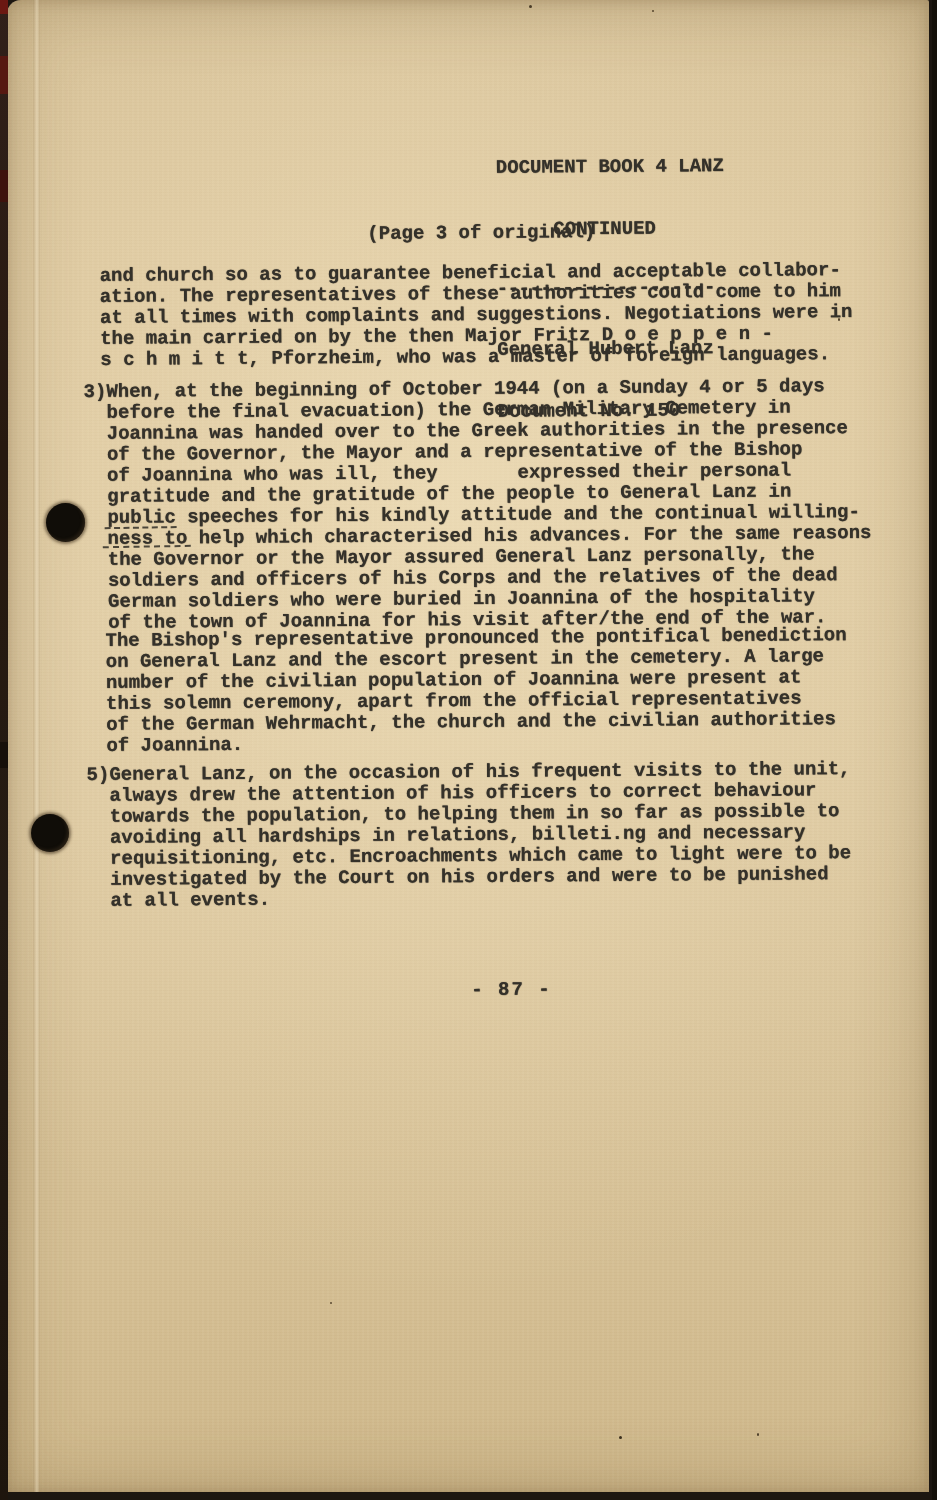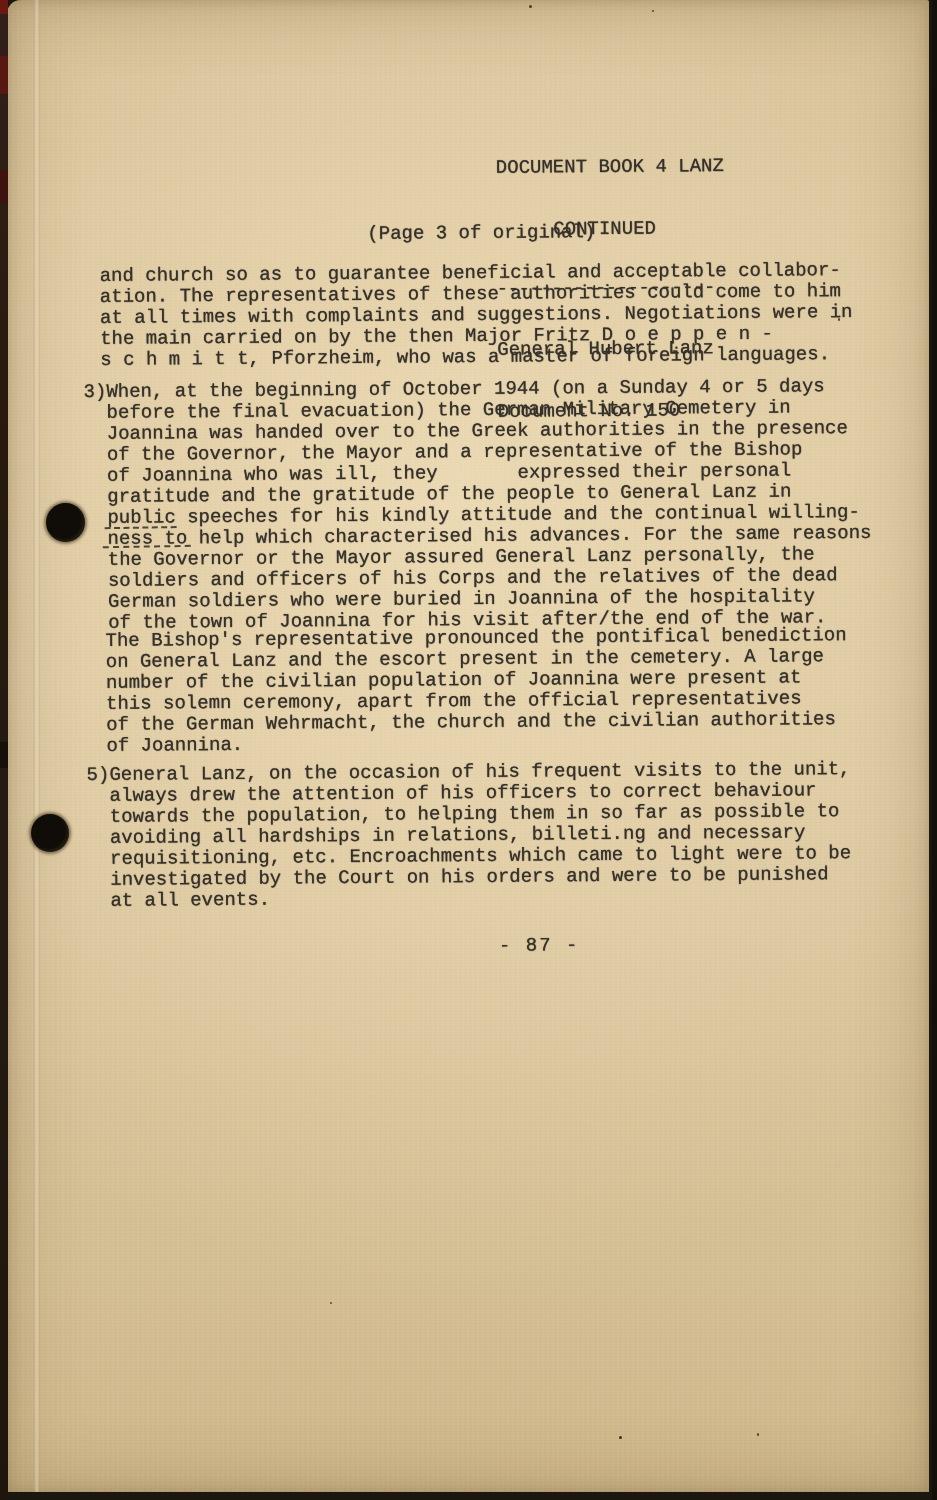--- a/index.html
+++ b/index.html
@@ -2,20 +2,21 @@
 <html><head>
 <meta charset="utf-8">
 <style>
   html,body{margin:0;padding:0;background:#141009;}
   #scan{
     position:relative;
     width:932px;height:1500px;
     overflow:hidden;
     background:#1c1610;
     font-family:"Liberation Mono","DejaVu Sans Mono",monospace;
+    font-weight:bold;
   }
   
   .edge-left{
     position:absolute;left:0;top:0;width:8px;height:1500px;
     background:linear-gradient(180deg,#31201a 0%,#27190f 30%,#241b13 60%,#1e150d 100%);
     z-index:1;
   }
   .edge-mark{position:absolute;left:0;width:8px;z-index:2;}
   .edge-mark.m1{top:0;height:14px;background:#6b1812;}
   .edge-mark.m2{top:56px;height:38px;background:#561811;}
@@ -70,21 +71,21 @@
   }
   #header-block{left:497px;top:119px;}
   #header-block .hline{height:20px;line-height:20px;}
   #header-block .hline.continued{padding-left:57px;}
   #header-block .hline.divider{letter-spacing:-0.5px;height:16px;line-height:14px;}
   #page-reference{left:368px;top:226px;}
   #para-intro{left:100px;top:266px;}
   #para-item3{left:83px;top:382px;}
   #para-item4{left:103px;top:631px;}
   #para-item5{left:83px;top:765px;}
-  #page-number{left:466px;top:939px;letter-spacing:2px;margin-left:28px;}
+  #page-number{left:466px;top:983px;letter-spacing:2px;}
   
   .dash-mark{position:absolute;border-top:2.5px dashed #3b372e;z-index:7;opacity:0.9;}
   .dash-mark.under-public{left:103px;top:527px;width:72px;transform:rotate(-0.45deg);}
   .dash-mark.over-ness{left:101px;top:546px;width:88px;transform:rotate(-0.45deg);}
 </style>
 </head>
 <body>
 
 <div id="scan">
 

